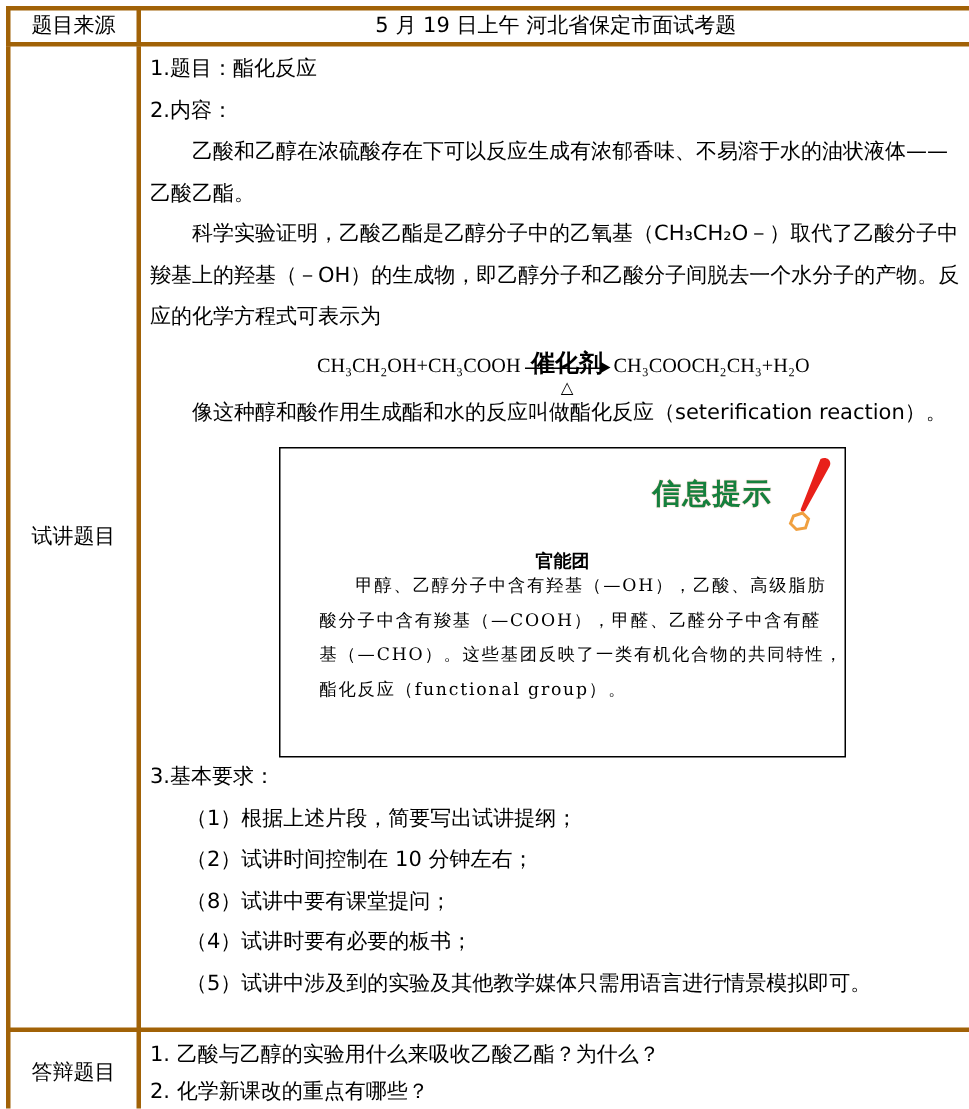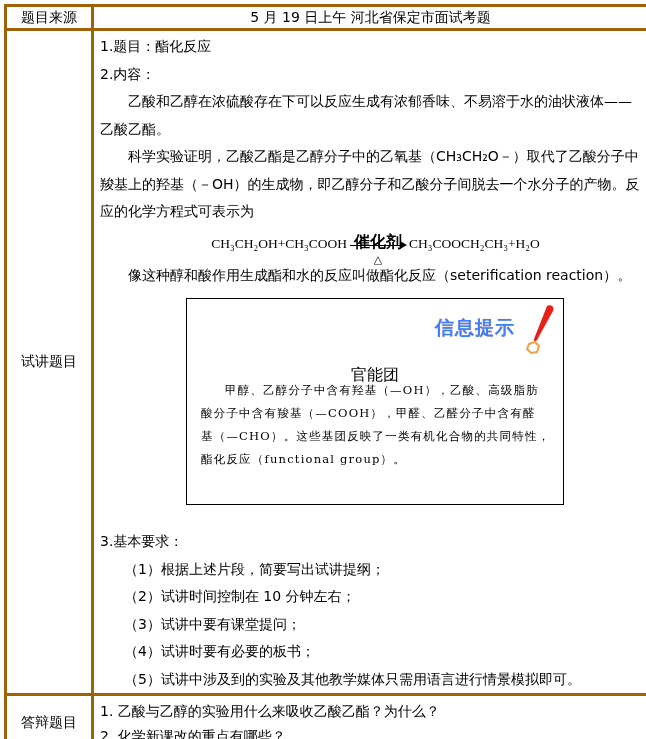--- a/index.html
+++ b/index.html
@@ -22,25 +22,25 @@
         height: 36px; display: flex; align-items: center; justify-content: center; padding-left: 10px; }
   .arrow { display: inline-block; position: relative; width: 56px; height: 30px; margin: 0 3px; }
   .arrow .top { position: absolute; top: -1px; left: 0; width: 56px; text-align: center; font-size: 16px;
                 font-weight: bold; font-family: "DejaVu Sans", sans-serif; }
   .arrow .line-shaft { position: absolute; top: 16px; left: 0; width: 52px; height: 1px; background: #000; }
   .arrow .head { position: absolute; top: 12px; left: 50px; width: 0; height: 0;
                  border-top: 4px solid transparent; border-bottom: 4px solid transparent; border-left: 7px solid #000; }
   .arrow .bottom { position: absolute; top: 17px; left: 0; width: 56px; text-align: center; font-size: 11px; }
   .infobox { position: relative; margin: 9px 0 0 86px; width: 378px; height: 207px; border: 1px solid #000; box-sizing: border-box; }
   .badge { position: absolute; right: 8px; top: 5px; height: 52px; width: 120px; }
-  .badge-text { position: absolute; left: 0; top: 12px; color: #3b82f6; font-weight: bold; font-size: 19px;
-                letter-spacing: 1px; font-family: Liberation Mono, monospace; text-shadow: 0 0 1px #f7a9a0; }
-  .box-title { position: absolute; top: 62px; left: 0; width: 100%; text-align: center; font-weight: normal; font-size: 16px;
+  .badge-text { position: absolute; left: 0; top: 12px; color: #15803d; font-weight: bold; font-size: 19px;
+                letter-spacing: 1px; font-family: Liberation Sans, sans-serif; text-shadow: 0 0 1px #f7a9a0; }
+  .box-title { position: absolute; top: 62px; left: 0; width: 100%; text-align: center; font-weight: bold; font-size: 12px;
                font-family: "DejaVu Serif", serif; }
-  .box-body { position: absolute; top: 80px; left: 14px; width: 352px; font-size: 11.5px; line-height: 23px;
+  .box-body { position: absolute; top: 80px; left: 26px; width: 352px; font-size: 11.5px; line-height: 23px;
               font-family: "DejaVu Serif", "Liberation Serif", serif; letter-spacing: 1.2px; }
   .box-body .l1 { text-indent: 24px; white-space: nowrap; }
   .box-body .ln { white-space: nowrap; }
   .req { padding-left: 24px; white-space: nowrap; line-height: 27.5px; }
   .qa { padding: 3px 6px 0 6px; font-size: 14px; line-height: 25px; }
 </style>
 </head>
 <body>
 
 <table class="tbl">
@@ -82,24 +82,24 @@
           </div>
           <div class="box-title">官能团</div>
           <div class="box-body">
             <div class="l1">甲醇、乙醇分子中含有羟基（—OH），乙酸、高级脂肪</div>
             <div class="ln">酸分子中含有羧基（—COOH），甲醛、乙醛分子中含有醛</div>
             <div class="ln">基（—CHO）。这些基团反映了一类有机化合物的共同特性，</div>
             <div class="ln">酯化反应（functional group）。</div>
           </div>
         </div>
 
-        <div class="line" style="margin-top:23px">3.基本要求：</div>
+        <div class="line" style="margin-top:0">3.基本要求：</div>
         <div class="req">（1）根据上述片段，简要写出试讲提纲；</div>
         <div class="req">（2）试讲时间控制在 10 分钟左右；</div>
-        <div class="req">（3）试讲中要有课堂提问；</div>
+        <div class="req">（8）试讲中要有课堂提问；</div>
         <div class="req">（4）试讲时要有必要的板书；</div>
         <div class="req">（5）试讲中涉及到的实验及其他教学媒体只需用语言进行情景模拟即可。</div>
       </div>
     </td>
   </tr>
   <tr class="r3">
     <td class="c1">答辩题目</td>
     <td class="c2">
       <div class="qa">
         <div class="line">1.  乙酸与乙醇的实验用什么来吸收乙酸乙酯？为什么？</div>

